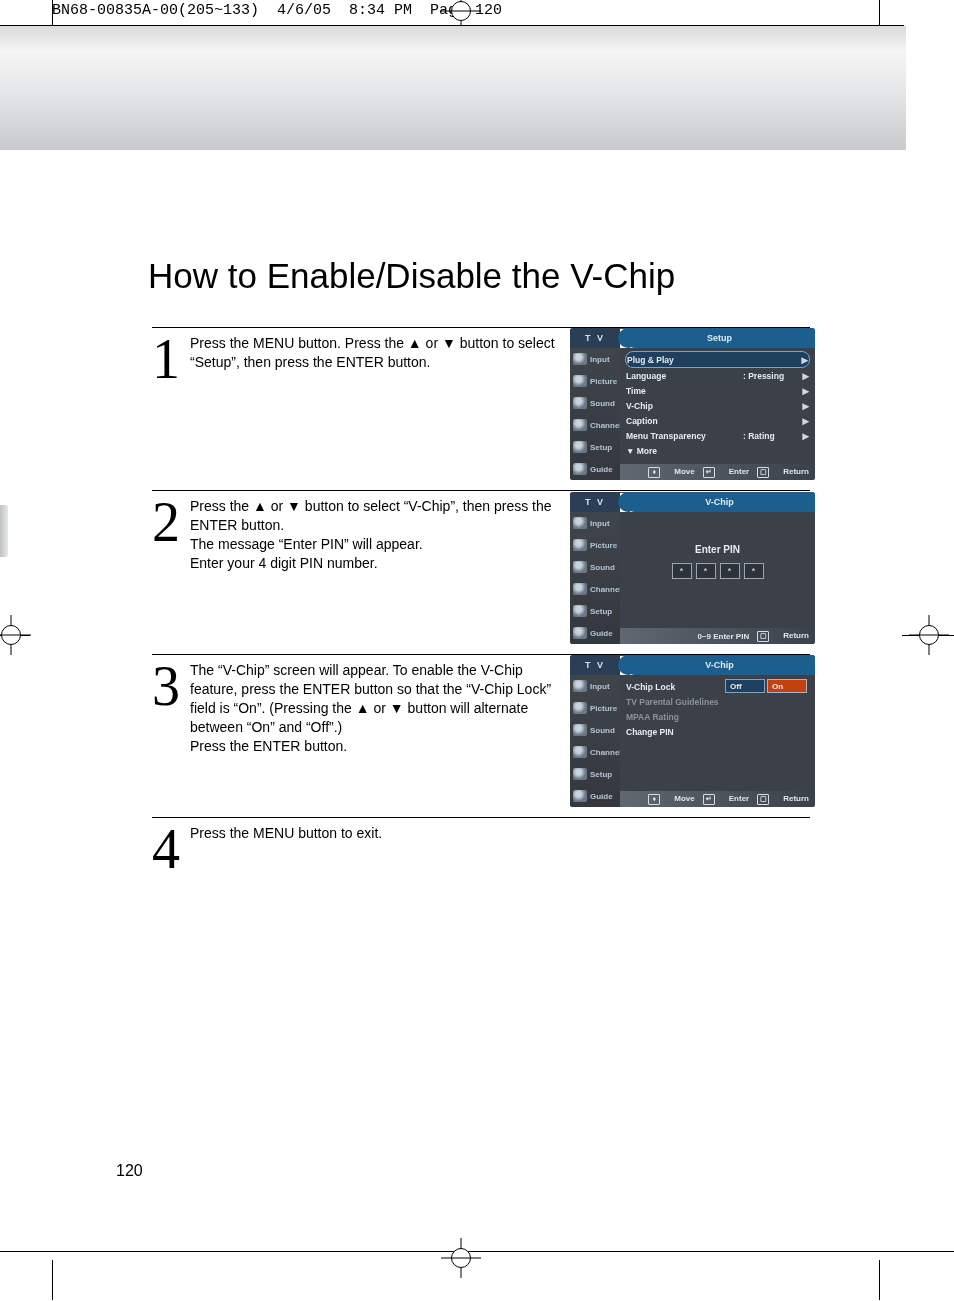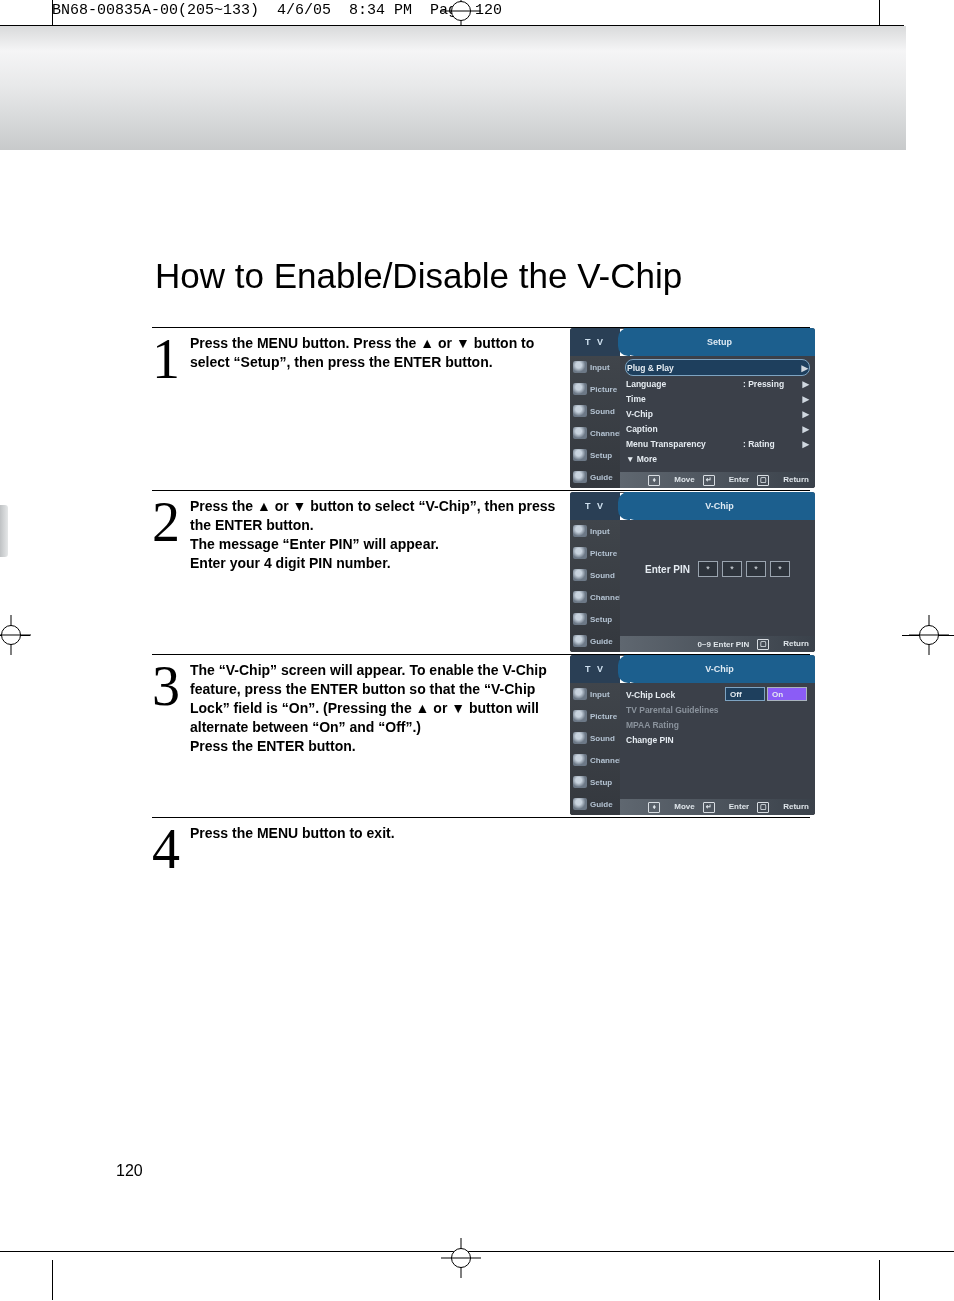--- a/index.html
+++ b/index.html
@@ -2,53 +2,53 @@
 <html><head>
 <meta charset="utf-8">
 <style>
   html,body{margin:0;padding:0;background:#fff;font-family:Helvetica,Arial,sans-serif;color:#000}
   .page{width:954px;height:1301px;position:relative;margin:0 auto;background:#fff}
   .top-header{position:absolute;top:0;left:52px;right:50px;height:20px;font-family:"Courier New",monospace;font-size:15px;color:#000;display:flex;gap:18px;align-items:center}
   .top-rule{position:absolute;top:25px;left:0;right:50px;border-top:1px solid #000}
   .crop-inner-v2{position:absolute;left:52px;top:0;height:26px;border-left:1px solid #000}
   .steel-band{position:absolute;top:26px;left:0;right:48px;height:124px;background:linear-gradient(#d9dadb 0%,#f5f5f6 20%,#e7e8e9 50%,#c8cacb 100%)}
   .tab-stub{position:absolute;left:0;top:505px;width:8px;height:52px;background:linear-gradient(90deg,#bfc2c4,#e5e7e8);border-radius:0 3px 3px 0}
-  .title{position:absolute;left:155px;top:256px;font-family:"Helvetica Neue",Helvetica,Arial,sans-serif;font-weight:300;font-size:35px;letter-spacing:0}
+  .title{position:absolute;left:148px;top:256px;font-family:"Helvetica Neue",Helvetica,Arial,sans-serif;font-weight:300;font-size:35px;letter-spacing:0}
   .step{position:absolute;left:152px;right:144px}
   .step-rule{border-top:1px solid #000;margin-bottom:6px}
   .step-num{font-family:"Times New Roman",serif;font-weight:300;font-size:56px;line-height:0.85;float:left;width:36px;text-align:left;margin-top:2px}
-  .step-text{margin-left:38px;font-size:14px;line-height:1.35;font-family:Helvetica,Arial,sans-serif;font-weight:700;max-width:370px}
+  .step-text{margin-left:38px;font-size:14px;line-height:1.35;font-family:Helvetica,Arial,sans-serif;font-weight:400;max-width:370px}
   .page-num{position:absolute;left:116px;top:1162px;font-size:16px;font-family:Helvetica,Arial,sans-serif}
   
   .osd{position:absolute;width:245px;border-radius:3px;overflow:hidden;box-shadow:0 0 0 1px #4a4c50 inset}
   .osd-body{display:flex;background:#2c3036}
   .osd-side{width:50px;background:linear-gradient(#40454b,#34383e);display:flex;flex-direction:column}
   .osd-side-item{display:flex;align-items:center;gap:3px;height:22px;padding:0 3px;font-size:8px;font-weight:bold;color:#b4c3d2}
   .osd-side-item .ic{width:14px;height:12px;border-radius:2px;background:radial-gradient(circle at 40% 35%,#c8d3de 0 25%,#6c7886 60%);flex:0 0 14px}
   .osd-main{flex:1;display:flex;flex-direction:column}
-  .osd-head{display:flex;height:28px}
+  .osd-head{display:flex;height:20px}
   .osd-tv{width:50px;background:#2a3f55;color:#cfe0ef;font-size:9px;font-weight:bold;display:flex;align-items:center;justify-content:center;letter-spacing:2px}
   .osd-title{flex:1;background:#1c5f8e;color:#dfeaf3;font-size:9px;font-weight:bold;display:flex;align-items:center;justify-content:center;border-radius:0 0 0 10px;margin-left:4px;position:relative}
   .osd-title::before{content:"";position:absolute;left:-6px;top:0;bottom:0;width:12px;background:#1c5f8e;border-radius:10px 0 0 10px}
   .osd-content{flex:1;background:#3b4049;padding:4px 6px;min-height:90px;position:relative}
   .m-row{display:flex;align-items:center;height:15px;font-size:8.5px;font-weight:bold;color:#e6ecf2}
   .m-row.hl{background:#1e3f5d;border:1px solid #7ea4c2;border-radius:8px;margin:-1px -1px 0 -1px;padding:0 1px}
   .m-row.dim{color:#8a929c}
   .m-label{flex:1}
   .m-val{width:56px;text-align:left}
   .m-arrow{width:10px;text-align:right;color:#cfd7df}
   .osd-foot{height:16px;background:linear-gradient(90deg,#5f6770,#3a414a);display:flex;align-items:center;justify-content:flex-end;gap:8px;padding:0 6px;font-size:8px;font-weight:bold;color:#d86a2e}
   .osd-foot .k{color:#dfe5ea;margin-left:12px}
   .foot-ic{display:inline-block;width:10px;height:9px;border:1px solid #d8dde2;border-radius:1px;vertical-align:middle;margin-right:2px;font-size:7px;text-align:center;line-height:8px;color:#dfe5ea}
-  .pin-wrap{display:flex;flex-direction:row;align-items:center;justify-content:center;height:90px;gap:8px}
+  .pin-wrap{display:flex;flex-direction:column;align-items:center;justify-content:center;height:90px;gap:8px}
   .pin-title{font-size:10px;font-weight:bold;color:#e6ecf2}
   .pin-boxes{display:flex;gap:4px}
   .pin-box{width:18px;height:14px;border:1px solid #9aa4af;background:#2d333b;color:#dfe5ea;font-size:9px;display:flex;align-items:center;justify-content:center}
   .opt-col{position:absolute;right:8px;top:4px;display:flex;flex-direction:row;gap:2px}
-  .opt-box{width:34px;height:12px;border:1px solid #aab4be;background:#8b5cf6;color:#e6ecf2;font-size:8px;font-weight:bold;display:flex;align-items:center;padding-left:4px}
+  .opt-box{width:34px;height:12px;border:1px solid #aab4be;background:#c2410c;color:#e6ecf2;font-size:8px;font-weight:bold;display:flex;align-items:center;padding-left:4px}
   .opt-box.sel{background:#1e3f5d;border-color:#7ea4c2}
   
   .cross{position:absolute;width:40px;height:40px}
   .cross::before,.cross::after{content:"";position:absolute;background:#000}
   .cross::before{left:50%;top:0;bottom:0;width:1px;transform:translateX(-.5px)}
   .cross::after{top:50%;left:0;right:0;height:1px;transform:translateY(-.5px)}
   .cross .ring{position:absolute;left:50%;top:50%;width:18px;height:18px;border:1px solid #000;border-radius:50%;transform:translate(-50%,-50%);background:#fff}
   .vline{position:absolute;width:1px;background:#000}
   .hline{position:absolute;height:1px;background:#000}
 </style>

